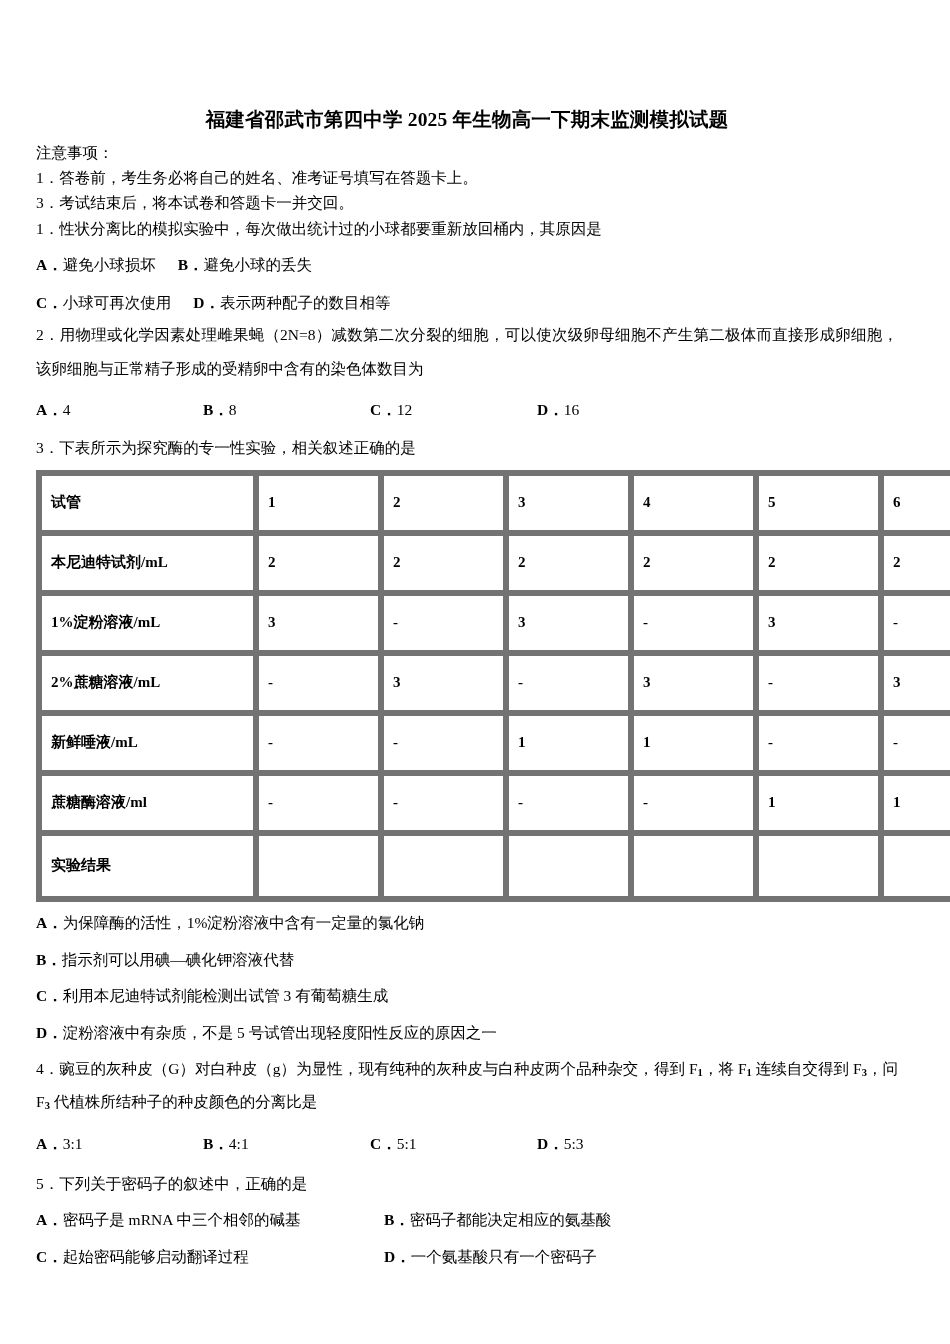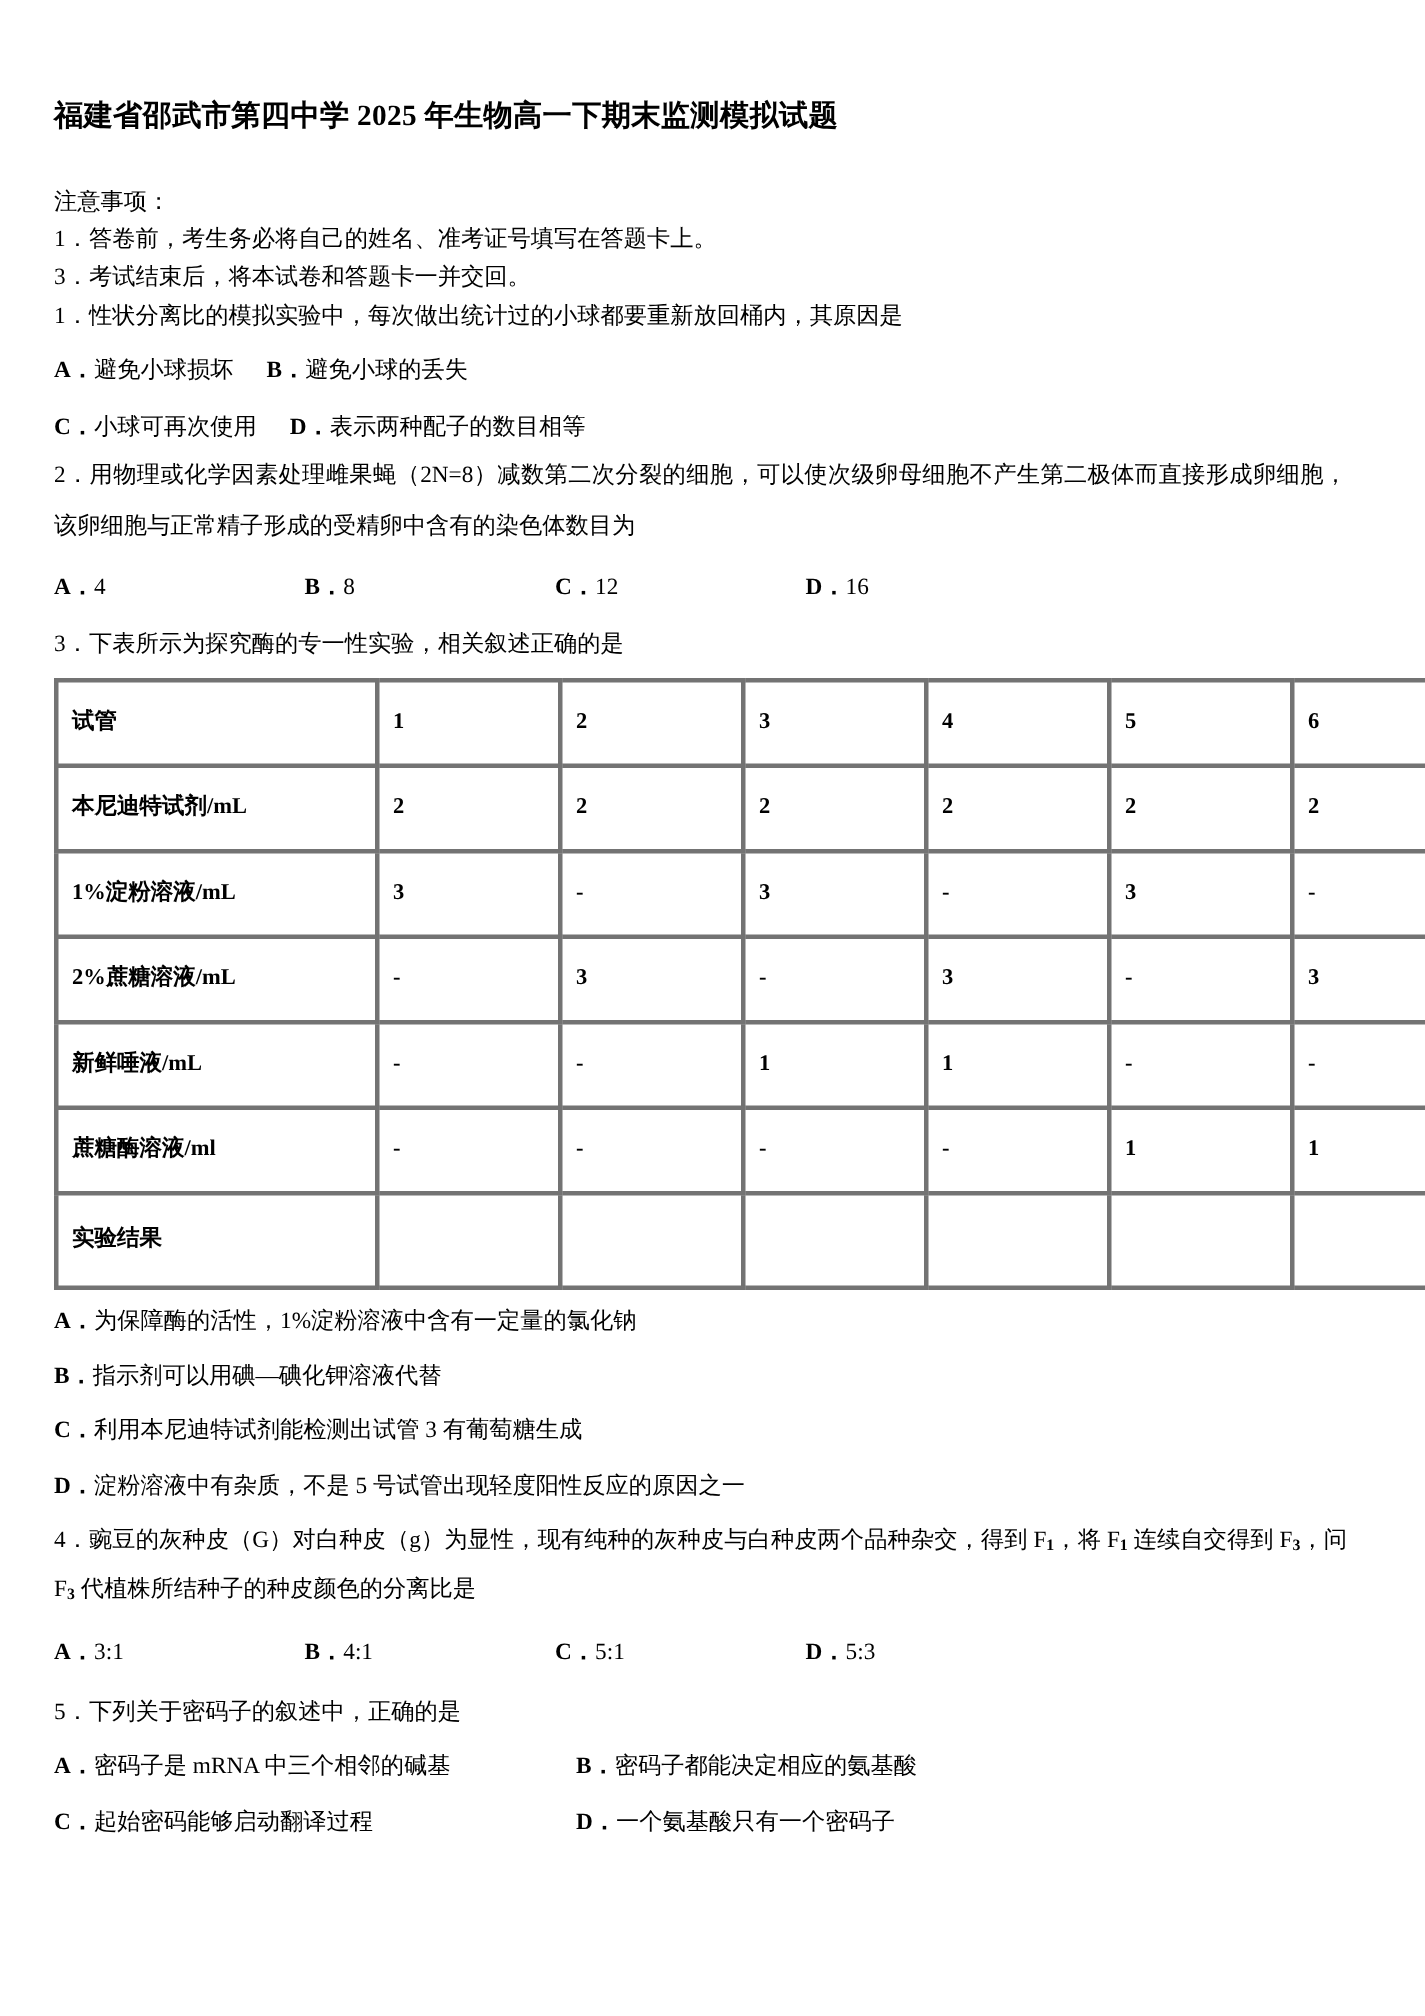--- a/index.html
+++ b/index.html
@@ -23,31 +23,32 @@
   }
   .content {
     position: absolute;
     left: 36px;
     top: 0;
     width: 862px;
   }
 
   
   .doc-title {
+    text-align: center;
     font-weight: bold;
     font-size: 19.5px;
     letter-spacing: 0.2px;
     margin: 0;
-    padding-top: 64px;
+    padding-top: 106px;
     line-height: 1.4;
   }
 
   
   .notice {
-    margin-top: 32px;
+    margin-top: 8px;
     font-family: Liberation Serif, serif;
   }
   .notice-title {
     font-size: 15.5px;
     font-weight: normal;
     line-height: 1.55;
     margin: 0;
   }
   .notice-item {
     font-size: 15.5px;
@@ -126,21 +127,21 @@
   .tbl-wrap {
     padding-top: 10px;
   }
   table.exp-table {
     border-collapse: collapse;
     width: 862px;
     table-layout: fixed;
     font-size: 15px;
   }
   table.exp-table td {
-    border: 3px solid #737373;
+    border: 6px solid #737373;
     height: 46px;
     padding: 4px 0 4px 9px;
     vertical-align: middle;
     font-weight: bold;
     line-height: 1.3;
   }
   table.exp-table td.rowhead {
     width: 202px;
   }
   table.exp-table td.val {

